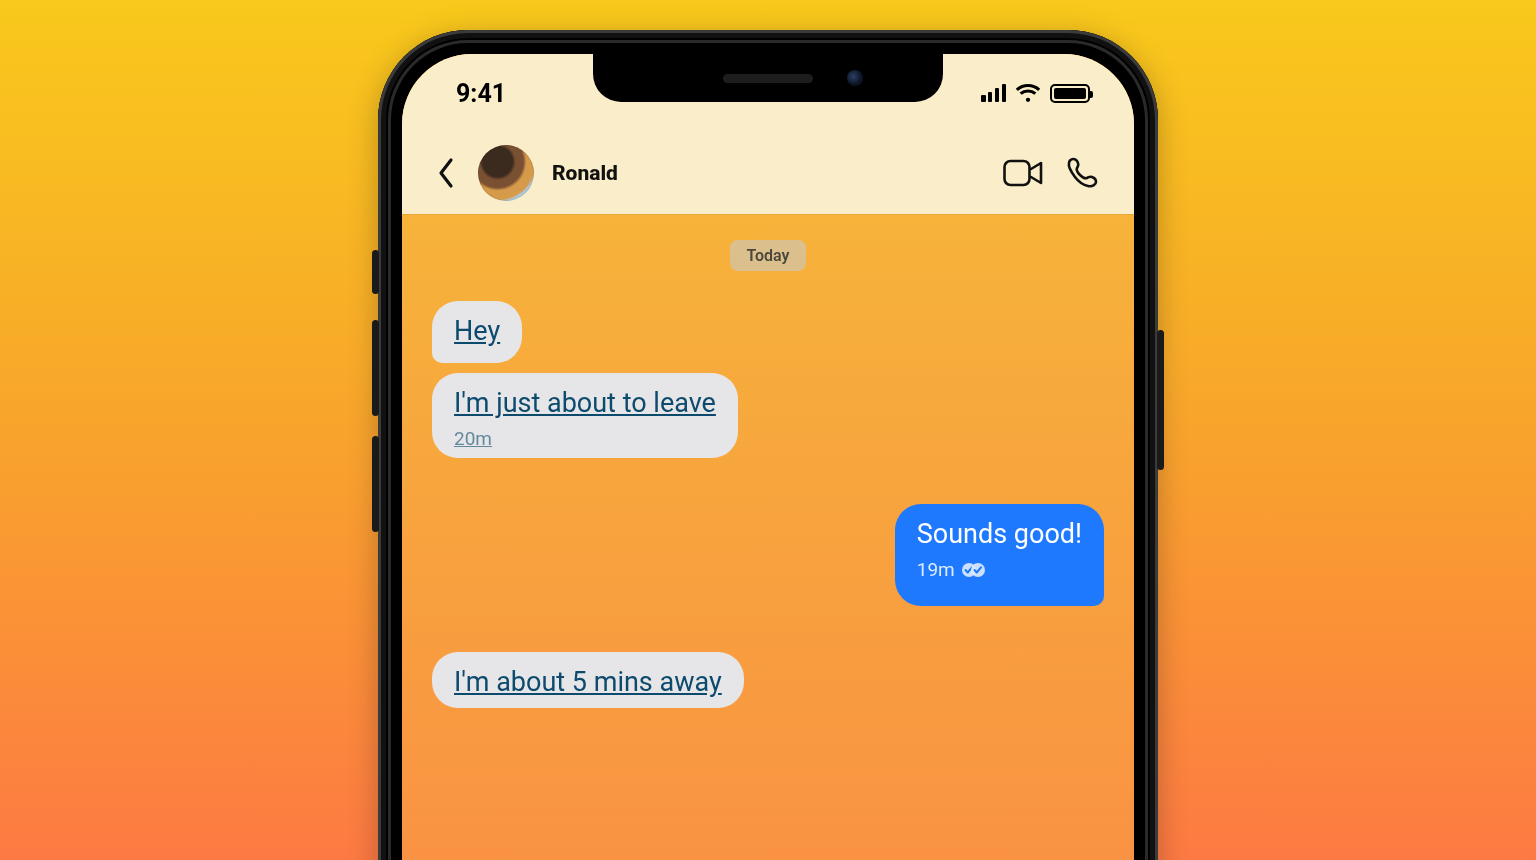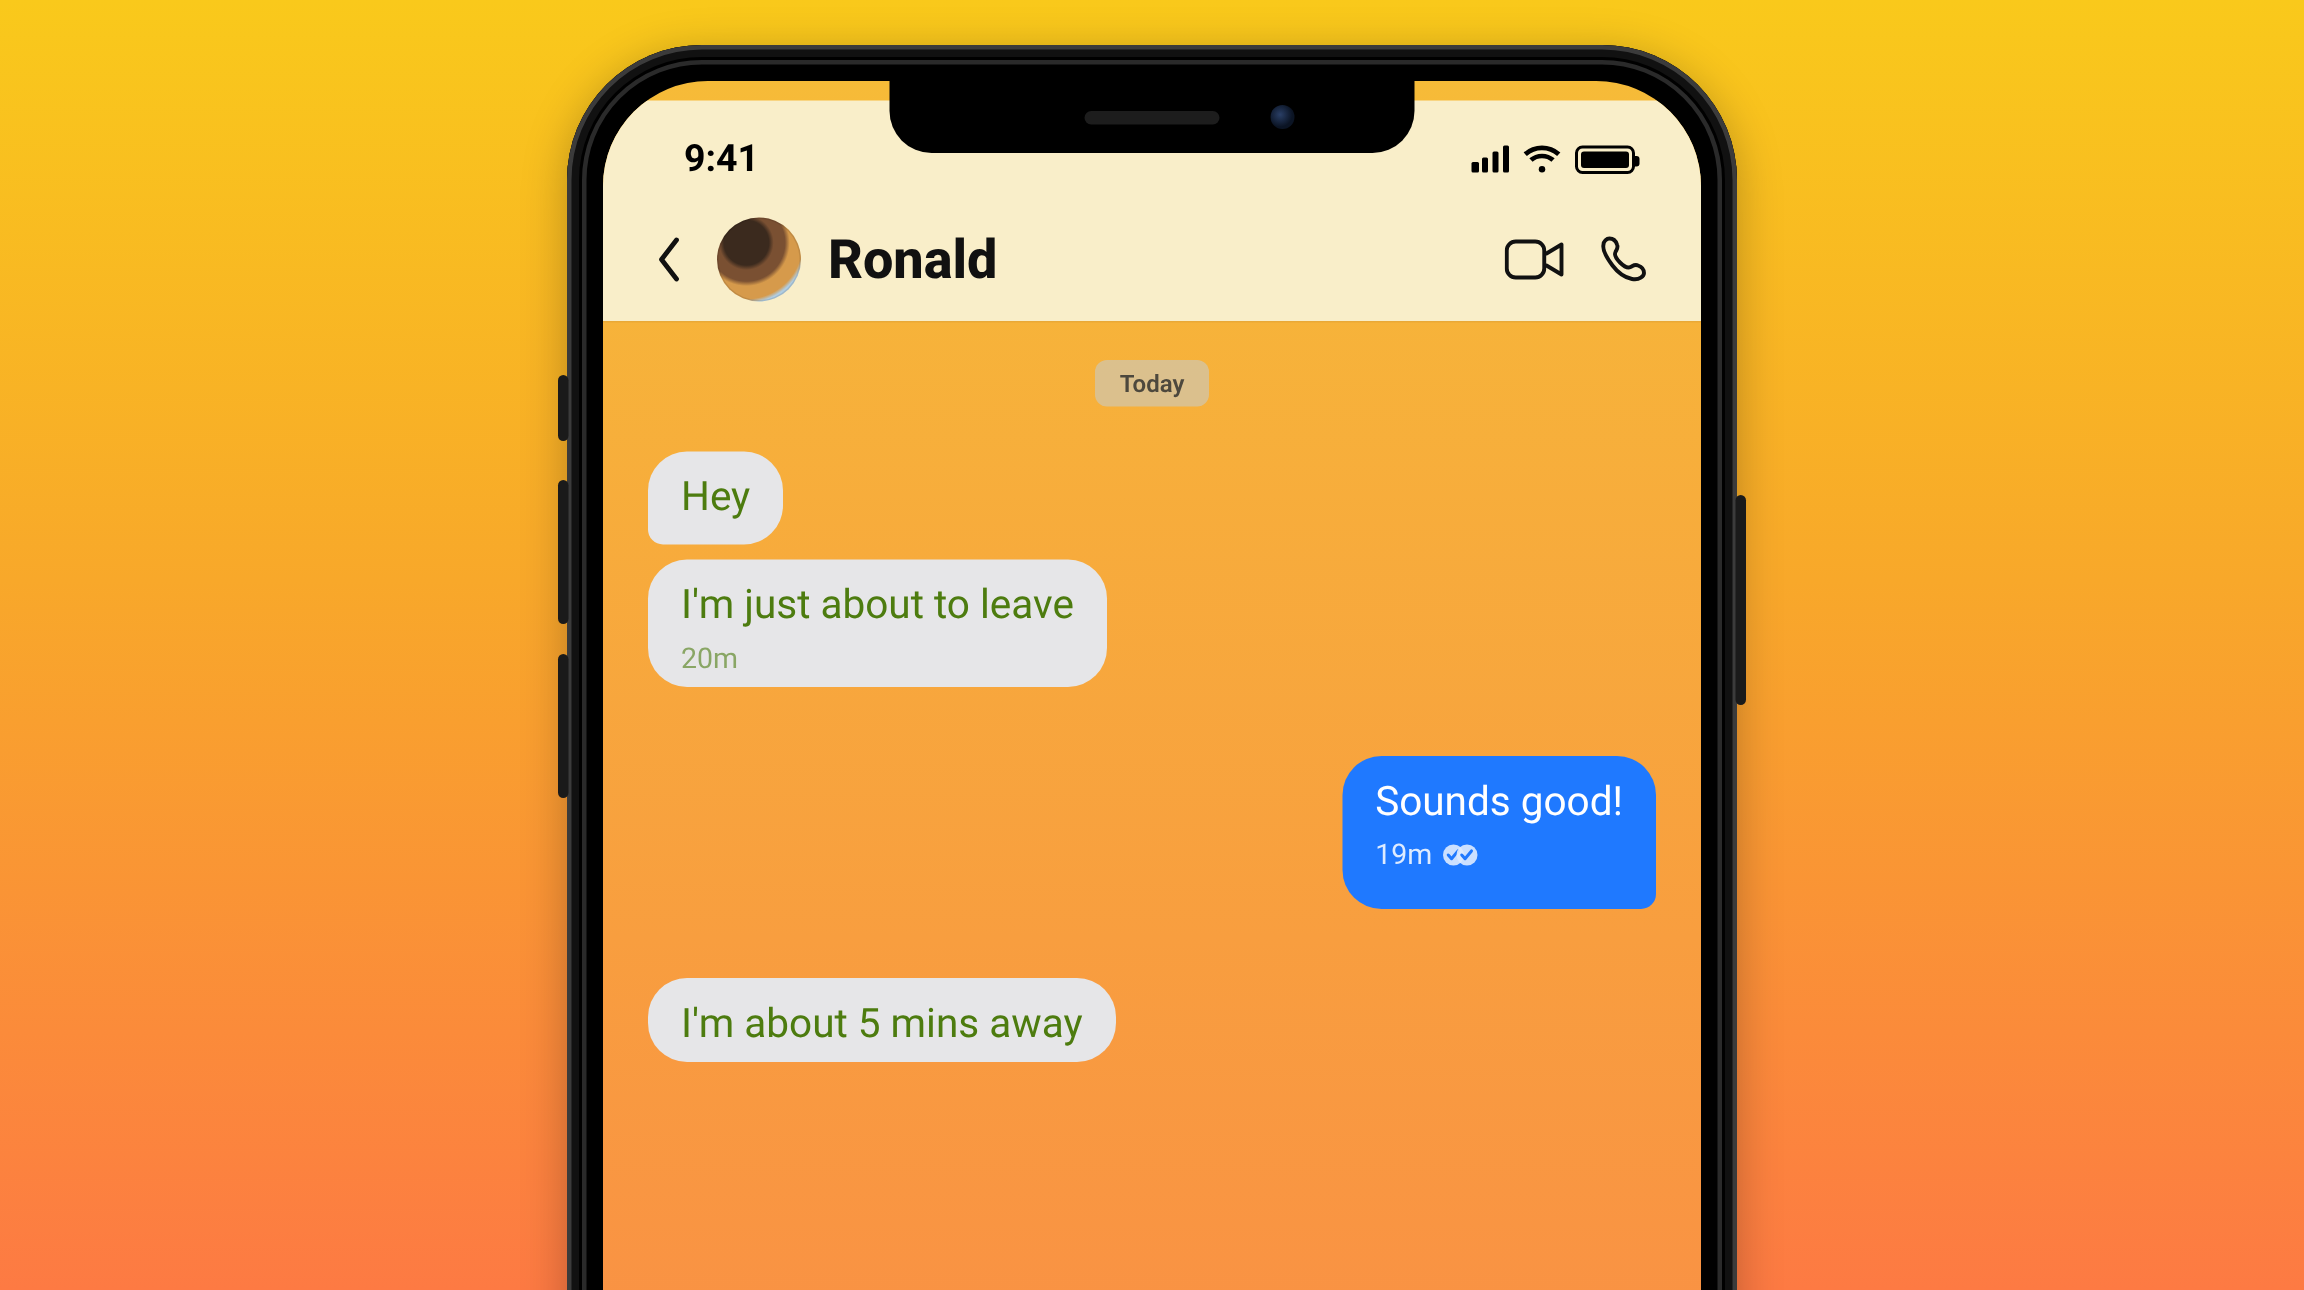--- a/index.html
+++ b/index.html
@@ -61,21 +61,21 @@
     width: 90px; height: 9px; background: #1d1d1d; border-radius: 5px;
   }
   .camera {
     width: 16px; height: 16px; border-radius: 50%;
     background: radial-gradient(circle at 40% 40%, #2a3f66 0%, #0b1424 60%);
     position: absolute; right: 80px; top: 16px;
   }
 
   
   .status-bar {
-    position: absolute; top: 13px; left: 0; right: 0; height: 78px;
+    position: absolute; top: 0; left: 0; right: 0; height: 78px;
     background: #f9eec9;
     display: flex; align-items: center; justify-content: space-between;
     padding: 0 44px 0 54px;
     font-weight: 700; font-size: 25px; color: #000;
     z-index: 3;
   }
   .status-right { display:flex; align-items:center; gap:9px; }
   .cell-bars { display:flex; align-items:flex-end; gap:2.6px; height:18px; }
   .cell-bars span { width:4.2px; background:#000; border-radius:1px; }
   .cell-bars span:nth-child(1){height:7px;}
@@ -99,42 +99,43 @@
     display:flex; align-items:center; padding:0 26px;
     z-index: 3;
     box-shadow: 0 1px 0 rgba(0,0,0,0.05);
   }
   .back-btn { width:36px; height:36px; display:flex; align-items:center; justify-content:center; cursor:pointer; }
   .avatar {
     width:56px; height:56px; border-radius:50%; margin:0 18px 0 14px;
     background: radial-gradient(circle at 35% 30%, #3b2a1e 0 28%, #7a5032 34% 48%, #d69a4b 54% 70%, #b0cde2 75% 100%);
     box-shadow: inset 0 0 0 1px rgba(0,0,0,0.1);
   }
-  .contact-name { font-size:36px; font-weight:800; color:#111; flex:1; }
+  .contact-name { font-size:21px; font-weight:800; color:#111; flex:1; }
   .hdr-btn { width:50px; height:50px; display:flex; align-items:center; justify-content:center; cursor:pointer; margin-left:10px; }
 
   
   .chat-body {
     position:absolute; inset:160px 0 0 0; padding:26px 30px;
   }
   .date-chip {
     margin: 0 auto 30px auto; width:fit-content;
     background: rgba(210,198,170,0.75); color:#4d483d;
     font-size:16px; font-weight:600; padding:6px 16px; border-radius:8px;
   }
   .row { display:flex; margin-bottom:10px; }
   .row.in { justify-content:flex-start; }
   .row.out{ justify-content:flex-end; }
   .bubble {
     max-width: 78%;
     padding:14px 22px; font-size:27px; line-height:1.25;
   }
   .bubble.in {
-    background:#e6e6e8; color:#4d7c0f;
+    background:#e6e6e8; color:#0c4a6e;
     border-radius:26px 26px 26px 26px;
+    text-decoration:underline;
   }
   .bubble.in.first { border-radius:26px 26px 26px 10px; }
   .bubble.in.withmeta { padding-bottom:8px;text-align:center; }
   .bubble.out {
     background:#1f79ff; color:#fff;
     border-radius:26px 26px 10px 26px;
     padding-bottom:24px;
   }
   .meta { font-size:19px; opacity:0.6; margin-top:6px; display:flex; align-items:center; gap:6px; }
   .bubble.out .meta { color:#fff; opacity:0.85; justify-content:flex-start; }

